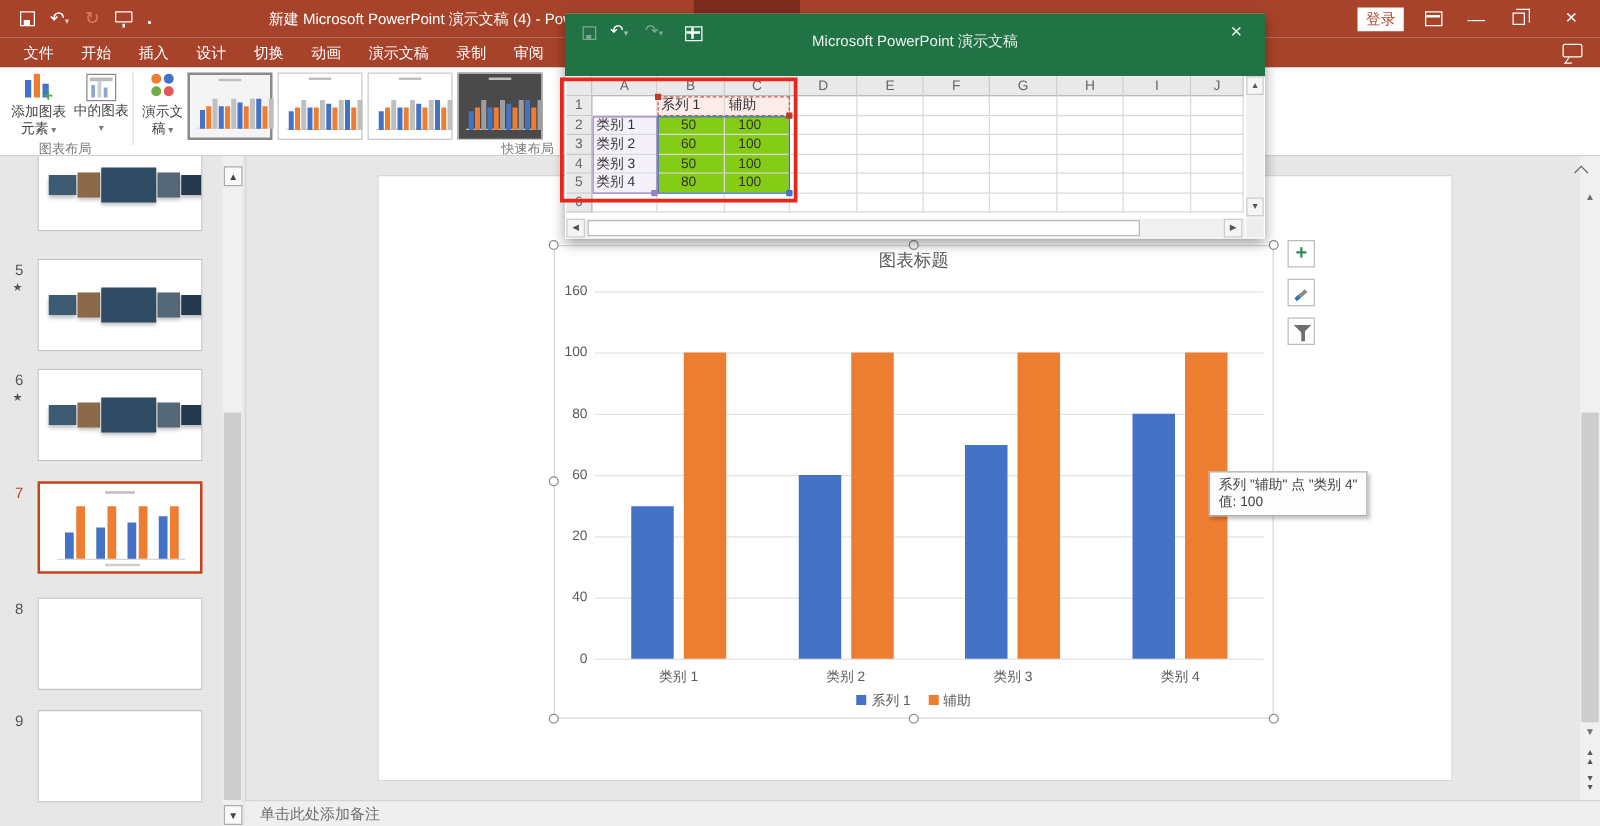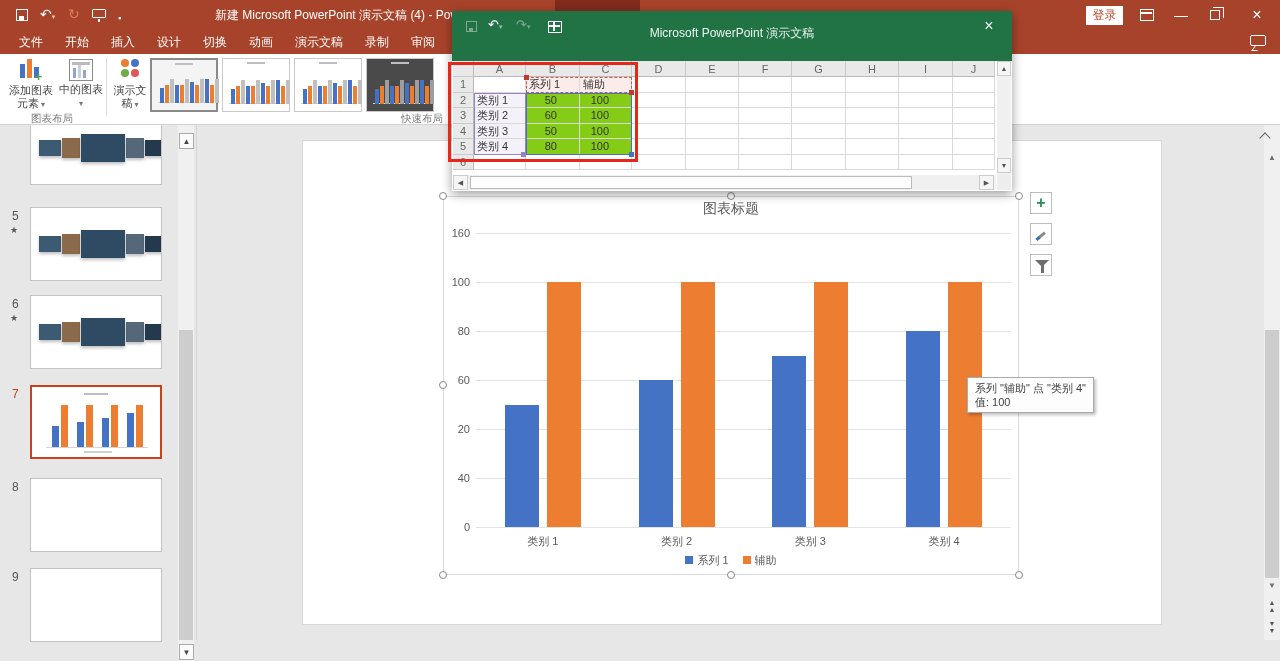--- a/index.html
+++ b/index.html
@@ -554,14 +554,17 @@
     <div class="xl-hsb">
       <div class="a" style="left:0;">◀</div>
       <div class="t"></div>
       <div class="a" style="left:526px;">▶</div>
     </div>
     <div class="xl-corner"></div>
   </div>
 
   <div class="red-annotation"></div>
 
+  <div class="notes-bar">
+    <span>单击此处添加备注</span>
+  </div>
 
 </div>
 
 </body></html>

